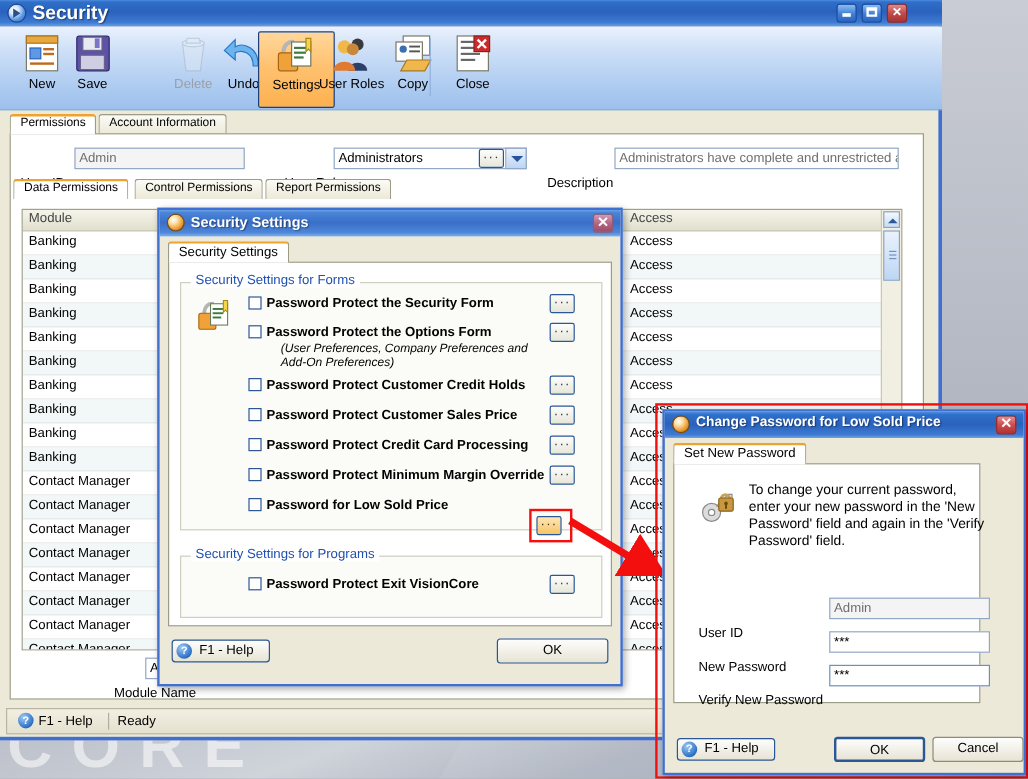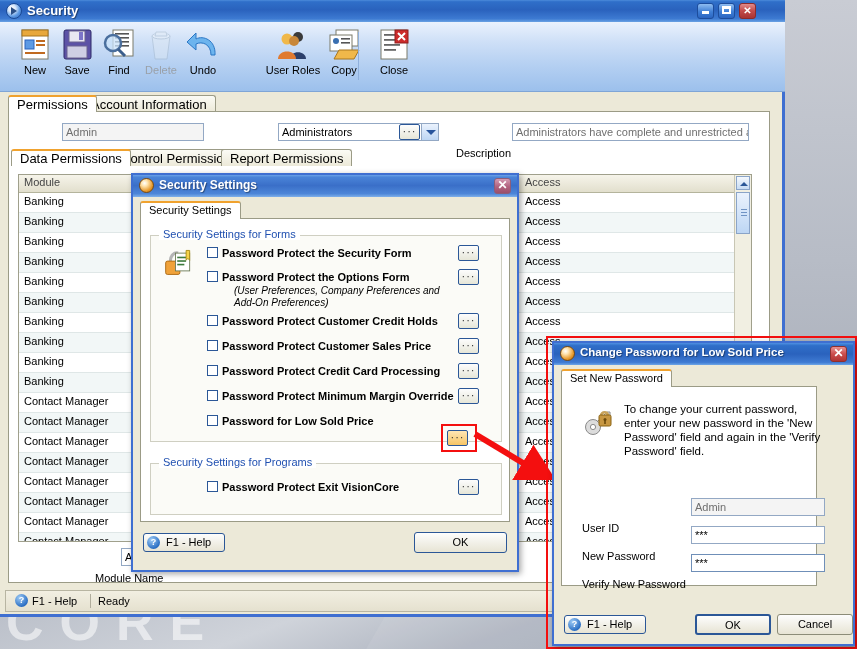--- a/index.html
+++ b/index.html
@@ -39,21 +39,21 @@
   #main-titlebar .t-icon{
     position:absolute;left:6px;top:3px;width:16px;height:16px;border-radius:50%;
     background:radial-gradient(circle at 35% 32%, #fff 0%, #d9e8fb 28%, #5d9ae4 60%, #2a62bd 100%);
     border:1px solid #1b4a96;box-sizing:border-box;
   }
   #main-titlebar .t-icon:after{
     content:"";position:absolute;left:4px;top:3px;
     border-left:6px solid #2b4f86;border-top:4px solid transparent;border-bottom:4px solid transparent;
   }
   #main-titlebar .t-text{
-    position:absolute;left:27px;top:3px;color:#fff;font-size:13px;font-weight:bold;
+    position:absolute;left:27px;top:3px;color:#fff;font-size:16px;font-weight:bold;
     text-shadow:1px 1px 1px rgba(0,0,0,.45);
   }
   .winbtn{
     position:absolute;top:3px;width:17px;height:16px;box-sizing:border-box;
     border:1px solid #1d4d9c;border-radius:3px;
     color:#fff;font-size:10px;font-weight:bold;text-align:center;line-height:13px;
   }
   #btn-min{left:697px;background:linear-gradient(180deg,#8ebcf0,#3f7fd6 55%,#2a64c0);}
   #btn-max{left:718px;background:linear-gradient(180deg,#8ebcf0,#3f7fd6 55%,#2a64c0);}
   #btn-close{left:739px;background:linear-gradient(180deg,#e08b8b,#c24a4a 50%,#a83434);border-color:#8c2b2b;}
@@ -73,21 +73,21 @@
   #tb-settings{border:1px solid #1c3f7a;border-radius:2px;
     background:linear-gradient(180deg,#ffd79b 0%,#ffc271 45%,#fdb04f 100%);}
   #tb-sep{position:absolute;top:10px;width:1px;height:48px;background:#8fb0dc;}
 
   
   #tabrow1{position:absolute;left:8px;top:95px;width:770px;height:17px;}
   .tabtop{
     position:absolute;top:0;height:17px;box-sizing:border-box;
     border:1px solid #9b9b86;border-bottom:none;border-radius:3px 3px 0 0;
     background:linear-gradient(180deg,#fbfbf5,#ece9d8);
-    font-size:13px;color:#000;padding:1px 8px 0 8px;
+    font-size:10px;color:#000;padding:1px 8px 0 8px;
   }
   .tabtop.active{background:#fff;border-top:2px solid #f0a22e;z-index:3;padding-top:0;}
   #panel-permissions{
     position:absolute;left:8px;top:111px;width:762px;height:472px;
     background:#fff;border:1px solid #9b9b86;box-sizing:border-box;
   }
   .fld-label{position:absolute;font-size:11px;color:#000;margin-top:20px;}
   .txtbox{
     position:absolute;box-sizing:border-box;height:18px;
     border:1px solid #93a8c4;background:#fff;font-size:11px;color:#6f6f6f;
@@ -278,34 +278,20 @@
         <svg width="36" height="34" viewBox="0 0 36 34">
           <rect x="5" y="2" width="27" height="29" rx="2" fill="#5c52a6" stroke="#2f2a68"></rect>
           <rect x="10" y="3" width="16" height="11" fill="#e8e8f2" stroke="#6a6390"></rect>
           <rect x="20" y="4" width="4" height="8" fill="#7c74c8"></rect>
           <rect x="8" y="18" width="20" height="12" fill="#cfcfe4" stroke="#6a6390"></rect>
         </svg>
       </span>
       <span class="lbl">Save</span>
     </div>
 
-    <div class="tb-item" id="tb-find" style="left:88px;">
-      <span class="ico">
-        <svg width="36" height="34" viewBox="0 0 36 34">
-          <rect x="12" y="2" width="20" height="26" fill="#ffffff" stroke="#7a7a6a"></rect>
-          <rect x="14" y="5" width="14" height="1.6" fill="#555"></rect>
-          <rect x="14" y="9" width="14" height="1.6" fill="#555"></rect>
-          <rect x="14" y="13" width="14" height="1.6" fill="#555"></rect>
-          <rect x="14" y="17" width="14" height="1.6" fill="#555"></rect>
-          <circle cx="12" cy="15" r="8" fill="rgba(200,225,250,.75)" stroke="#4a6f9e" stroke-width="2.5"></circle>
-          <line x1="17" y1="21" x2="24" y2="28" stroke="#3b5e8c" stroke-width="3"></line>
-        </svg>
-      </span>
-      <span class="lbl">Find</span>
-    </div>
 
     <div class="tb-item disabled" id="tb-delete" style="left:130px;">
       <span class="ico">
         <svg width="36" height="34" viewBox="0 0 36 34" opacity="0.45">
           <path d="M9 8 L27 8 L24 31 L12 31 Z" fill="#dfe9f3" stroke="#9fb2c4"></path>
           <ellipse cx="18" cy="8" rx="9" ry="3" fill="#eef4fa" stroke="#9fb2c4"></ellipse>
           <path d="M13 4 L23 4 L24 8 L12 8 Z" fill="#e6eef6" stroke="#9fb2c4"></path>
         </svg>
       </span>
       <span class="lbl">Delete</span>
@@ -313,20 +299,34 @@
 
     <div class="tb-item" id="tb-undo" style="left:172px;">
       <span class="ico">
         <svg width="36" height="34" viewBox="0 0 36 34">
           <path d="M30 27 C31 12 18 7 11 11 L11 5 L2 14 L11 22 L11 16 C17 13 26 16 26 27 Z" fill="#6cb4ee" stroke="#2a76c4" stroke-width="1"></path>
         </svg>
       </span>
       <span class="lbl">Undo</span>
     </div>
 
+    <div class="tb-item" id="tb-settings" style="left:215px;">
+      <span class="ico">
+        <svg width="36" height="34" viewBox="0 0 36 34">
+          <path d="M7 16 C7 8 12 5 16 6" fill="none" stroke="#b5b5b5" stroke-width="3.5"></path>
+          <rect x="3" y="15" width="16" height="15" rx="2" fill="#f0a23a" stroke="#a8650f"></rect>
+          <rect x="14" y="6" width="16" height="20" fill="#ffffff" stroke="#6b7a55"></rect>
+          <rect x="16" y="10" width="10" height="1.8" fill="#3c7a3c"></rect>
+          <rect x="16" y="14" width="10" height="1.8" fill="#3c7a3c"></rect>
+          <rect x="16" y="18" width="8" height="1.8" fill="#3c7a3c"></rect>
+          <path d="M26 3 L30 3 L30 14 L28 12 L26 14 Z" fill="#f5d34a" stroke="#a8880f"></path>
+        </svg>
+      </span>
+      <span class="lbl">Settings</span>
+    </div>
 
     <div class="tb-item" id="tb-roles" style="left:258px;width:70px;">
       <span class="ico">
         <svg width="36" height="34" viewBox="0 0 36 34">
           <circle cx="23" cy="9" r="5" fill="#3a3a3a"></circle>
           <path d="M15 31 C15 22 31 22 31 31 Z" fill="#2b3f6b"></path>
           <circle cx="12" cy="11" r="5.5" fill="#f0b84a"></circle>
           <path d="M3 31 C3 21 21 21 21 31 Z" fill="#e07a30"></path>
           <circle cx="19" cy="13" r="5" fill="#c8873a"></circle>
         </svg>

